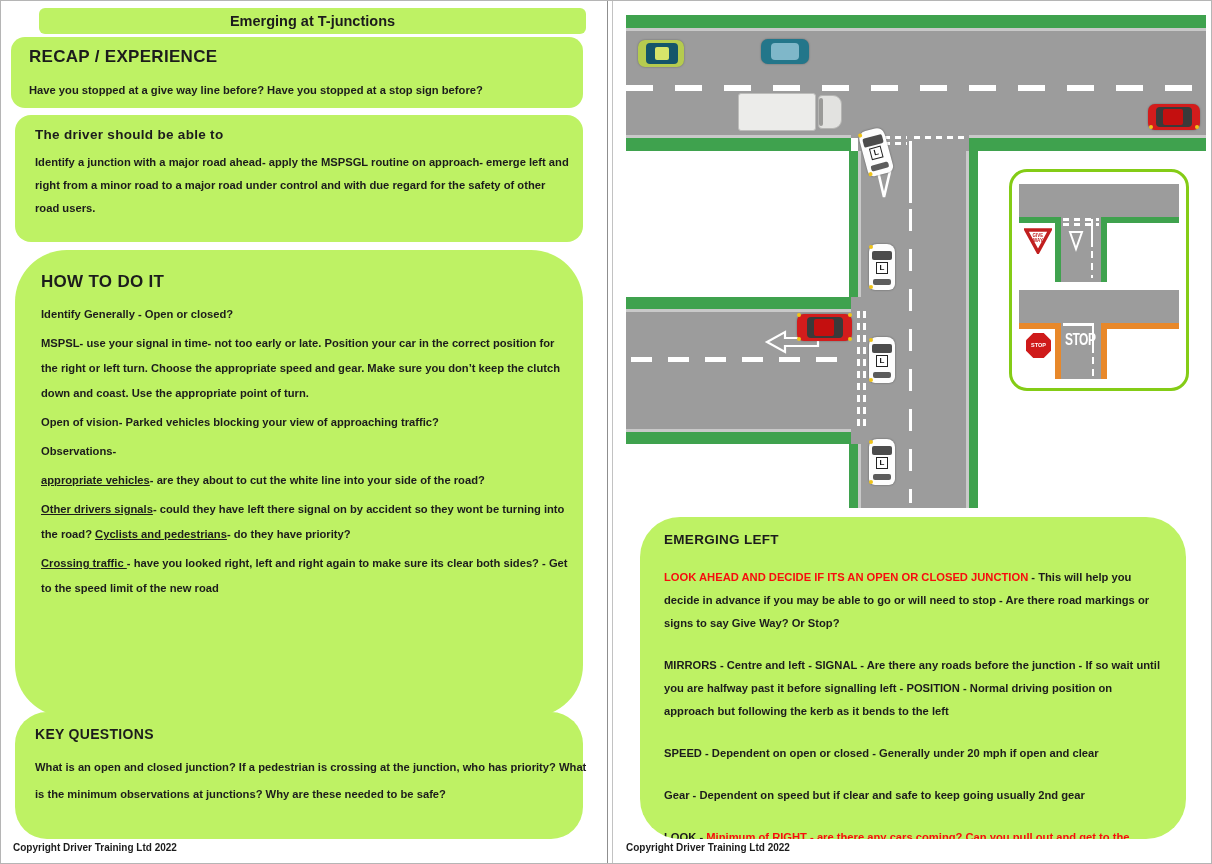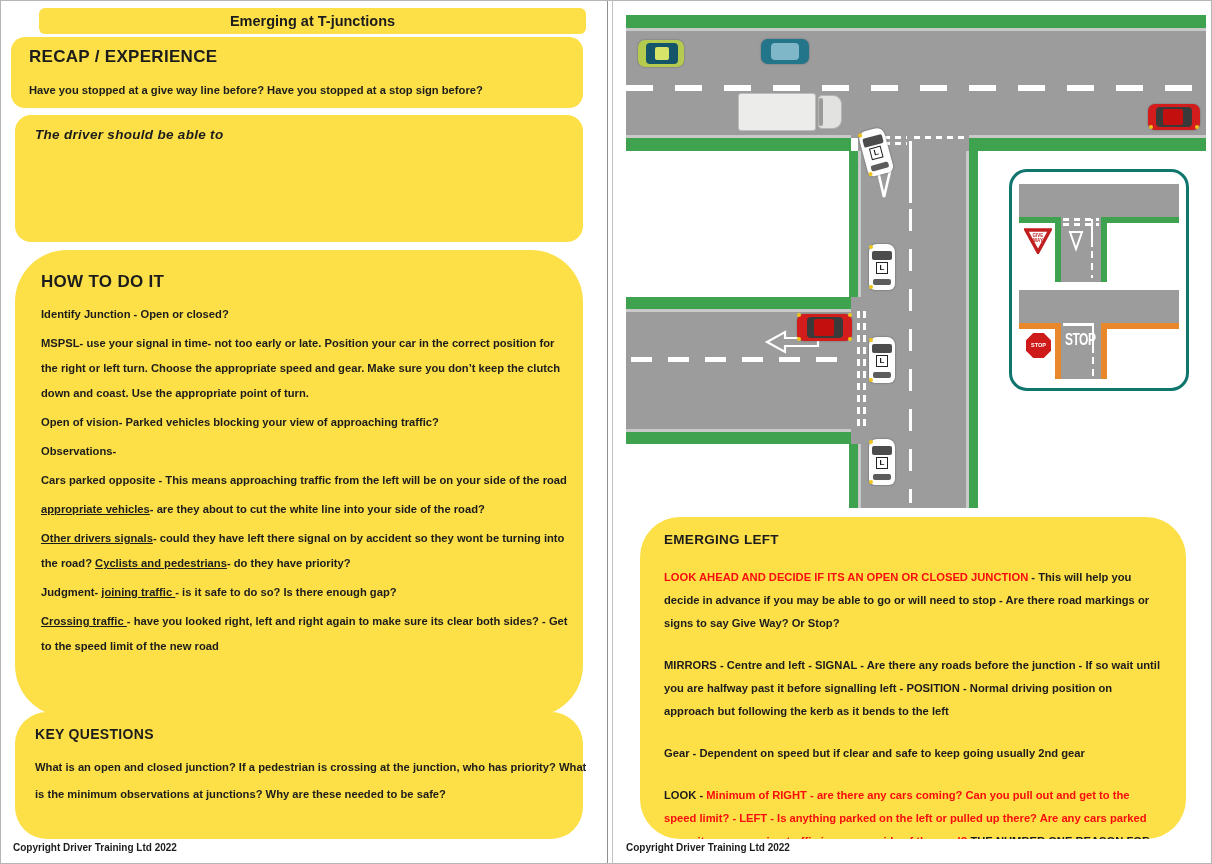--- a/index.html
+++ b/index.html
@@ -4,30 +4,30 @@
 <style>
   * { margin:0; padding:0; box-sizing:border-box; }
   html,body { background:#ffffff; }
   body { font-family:"Liberation Sans", sans-serif; }
   .canvas { position:relative; width:1212px; height:864px; background:#fff;
             border:1px solid #b5b5b5; overflow:hidden; color:#1c1c1c; }
   .page { position:absolute; top:0; height:862px; }
   .page-left { left:0; width:607px; border-right:1px solid #8f8f8f; }
   .page-right { left:611px; width:600px; border-left:1px solid #c2c2c2; }
 
-  .graybox { position:absolute; background:#fde047; }
+  .graybox { position:absolute; background:#bef264; }
   .title-bar { left:38px; top:7px; width:547px; height:26px; border-radius:6px;
                text-align:center; line-height:26px; font-size:14.5px; font-weight:700; }
   .h-sec { font-size:17px; font-weight:700; letter-spacing:.3px; }
   .bodytxt { font-size:11.2px; font-weight:700; line-height:24px; }
 
   .box-recap { left:10px; top:36px; width:572px; height:71px; border-radius:14px; padding:10px 18px; }
   .box-recap .bodytxt { margin-top:11px; white-space:nowrap; }
   .box-driver { left:14px; top:114px; width:568px; height:127px; border-radius:16px; padding:12px 20px; }
-  .box-driver .h-sec { font-size:13.5px;font-style:italic; }
+  .box-driver .h-sec { font-size:13.5px; }
   .box-driver .bodytxt { margin-top:9px; width:534px; line-height:23px; }
   .box-how { left:14px; top:249px; width:568px; height:467px; border-radius:52px; padding:22px 16px 10px 26px; overflow:hidden; }
   .box-how p { font-size:11.2px; font-weight:700; line-height:25px; margin-top:4px; width:528px; }
   .box-how .h-sec { margin-bottom:10px; }
   .u { text-decoration:underline; }
   .box-keyq { left:14px; top:711px; width:568px; height:127px; border-radius:32px; padding:14px 20px; }
   .box-keyq .h-sec { font-size:14px; }
   .box-keyq .bodytxt { margin-top:12px; width:556px; line-height:27px; }
   .copyright { position:absolute; font-size:10px; font-weight:700; }
 
@@ -61,21 +61,21 @@
 
   .truck { position:absolute; width:104px; height:42px; }
   .truck .trailer { position:absolute; left:0; top:2px; width:78px; height:38px; background:#ececea;
                     border:1px solid #bdbdbb; border-radius:3px; }
   .truck .cab { position:absolute; left:80px; top:4px; width:24px; height:34px; background:#e2e2e0;
                 border:1px solid #b5b5b3; border-radius:4px 9px 9px 4px; }
   .truck .cabglass { position:absolute; left:81px; top:7px; width:4px; height:28px; background:#9a9a98; border-radius:2px; }
 
   
   .inset { position:absolute; left:396px; top:168px; width:180px; height:222px; background:#fff;
-           border:3px solid #0f766e; border-radius:18px;padding-left:29px; }
+           border:3px solid #84cc16; border-radius:18px;padding-left:29px; }
   .inset .road { background:#9c9c9c; }
   .orange { position:absolute; background:#e8882a; }
   .sign-gw { position:absolute; left:12px; top:56px; width:28px; height:26px; }
   .sign-gw .lbl { position:absolute; left:5px; top:5px; width:18px; font-size:4.5px; line-height:5px; font-weight:700;
                   color:#c11f1f; text-align:center; }
   .sign-stop { position:absolute; left:14px; top:161px; width:25px; height:25px; background:#cf1a1a;
                clip-path:polygon(29% 0,71% 0,100% 29%,100% 71%,71% 100%,29% 100%,0 71%,0 29%);
                color:#fff; font-size:5.5px; font-weight:700; text-align:center; line-height:25px; }
   .stop-marking { position:absolute; left:53px; top:157px; width:32px; color:#fff; font-size:12px; font-weight:700;
                   transform:scaleY(1.45); transform-origin:top; letter-spacing:-0.5px; }
@@ -95,32 +95,31 @@
 
     <div class="graybox title-bar">Emerging at T-junctions</div>
 
     <div class="graybox box-recap">
       <div class="h-sec">RECAP / EXPERIENCE</div>
       <div class="bodytxt">Have you stopped at a give way line before? Have you stopped at a stop sign before?</div>
     </div>
 
     <div class="graybox box-driver">
       <div class="h-sec">The driver should be able to</div>
+      <div class="bodytxt">Identify a junction with a major road ahead- apply the MSPSGL routine on approach- emerge left and right from a minor road to a major road under control and with due regard for the safety of other road users.</div>
     </div>
 
     <div class="graybox box-how">
       <div class="h-sec">HOW TO DO IT</div>
-      <p><span>Identify Junction - </span><span style="font-weight:600">Open or closed?</span></p>
+      <p><span>Identify Generally - </span><span style="font-weight:600">Open or closed?</span></p>
       <p><span>MSPSL- </span><span style="font-weight:600">use your signal in time- not too early or late. Position your car in the correct position for the right or left turn. Choose the appropriate speed and gear. Make sure you don’t keep the clutch down and coast. Use the appropriate point of turn.</span></p>
       <p><span>Open of vision- </span><span style="font-weight:600">Parked vehicles blocking your view of approaching traffic?</span></p>
       <p><span>Observations-</span></p>
-      <p><span>Cars parked opposite - </span><span style="font-weight:600">This means approaching traffic from the left will be on your side of the road</span></p>
       <p><span class="u">appropriate vehicles</span><span style="font-weight:600">- are they about to cut the white line into your side of the road?</span></p>
       <p><span class="u">Other drivers signals</span><span style="font-weight:600">- could they have left there signal on by accident so they wont be turning into the road? </span><span class="u">Cyclists and pedestrians</span><span style="font-weight:600">- do they have priority?</span></p>
-      <p><span>Judgment- </span><span class="u">joining traffic </span><span style="font-weight:600">- is it safe to do so? Is there enough gap?</span></p>
       <p><span class="u">Crossing traffic </span><span style="font-weight:600">- have you looked right, left and right again to make sure its clear both sides? - Get to the speed limit of the new road</span></p>
     </div>
 
     <div class="graybox box-keyq">
       <div class="h-sec">KEY QUESTIONS</div>
       <div class="bodytxt">What is an open and closed junction? If  a pedestrian is crossing at the junction, who has priority? What is the minimum observations at junctions? Why are these needed to be safe?</div>
     </div>
 
     <div class="copyright" style="left:12px; top:841px;">Copyright Driver Training Ltd 2022</div>
   </div>
@@ -249,20 +248,21 @@
         <div class="dash-v-xs" style="left:80px; top:185px; width:2px; height:20px;"></div>
         <div class="stop-marking">STOP</div>
         <div class="sign-stop">STOP</div>
       </div>
     </div>
 
     <div class="graybox box-emerge">
       <div class="h-sec">EMERGING LEFT</div>
       <p><span class="red">LOOK AHEAD AND DECIDE IF ITS AN OPEN OR CLOSED JUNCTION</span><span> - This will help you decide in advance if you may be able to go or will need to stop - Are there road markings or signs to say Give Way? Or Stop?</span></p>
       <p>MIRRORS - Centre and left - SIGNAL - Are there any roads before the junction - If so wait until you are halfway past it before signalling left - POSITION - Normal driving position on approach but following the kerb as it bends to the left</p>
+      <p>SPEED  - Dependent on open or closed - Generally under 20 mph if open and clear</p>
       <p>Gear  - Dependent on speed but if clear and safe to keep going usually 2nd gear</p>
       <p><span>LOOK - </span><span class="red">Minimum of RIGHT - are there any cars coming? Can you pull out and get to the speed limit? -  LEFT - Is anything parked on the left or pulled up there? Are any cars parked opposite so oncoming traffic is on your side of the road? </span><span>THE NUMBER ONE REASON FOR DRIVING TEST FAILS IN THE UK FOR THE LAST 15 YEARS IS OBSERVATIONS AT JUNCTIONS!!</span></p>
     </div>
 
     <div class="copyright" style="left:13px; top:841px;">Copyright Driver Training Ltd 2022</div>
   </div>
 
 </div>
 
 </body></html>

